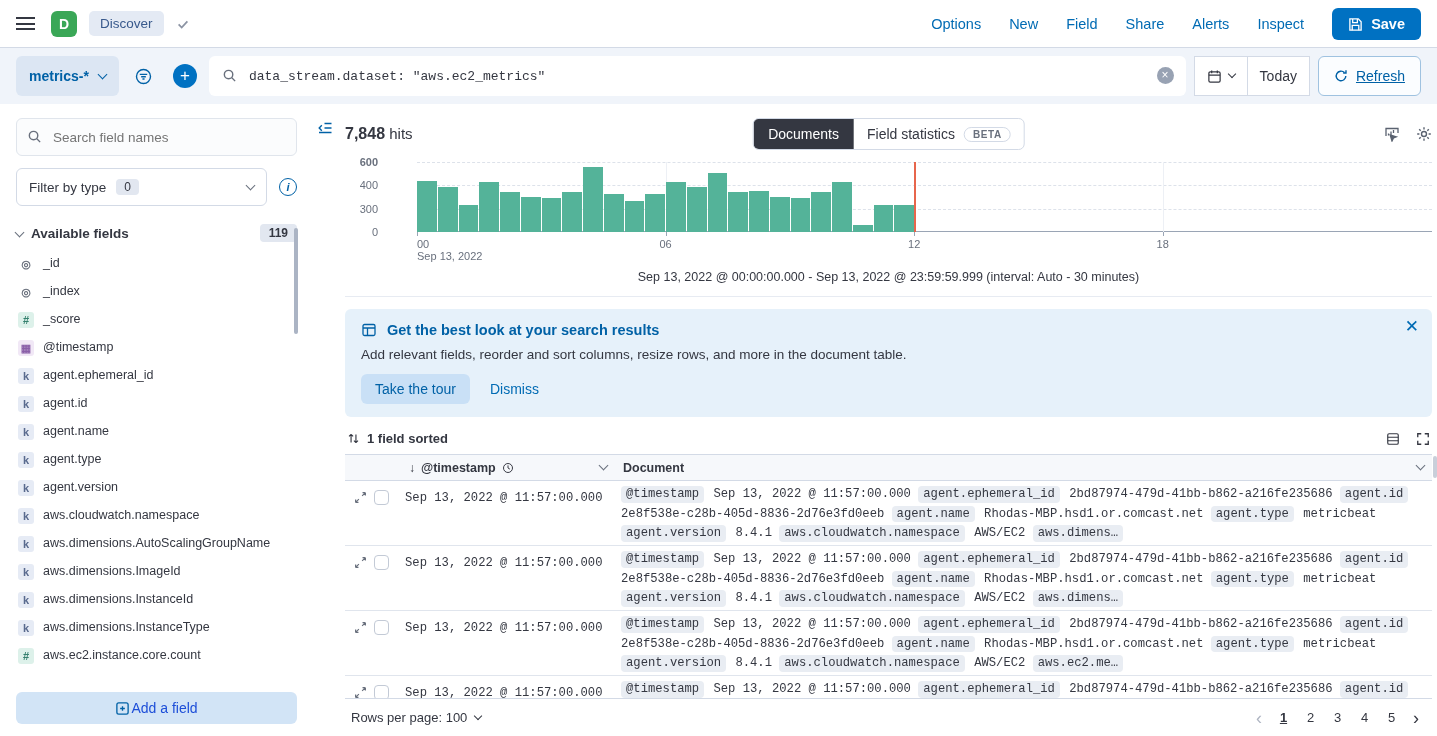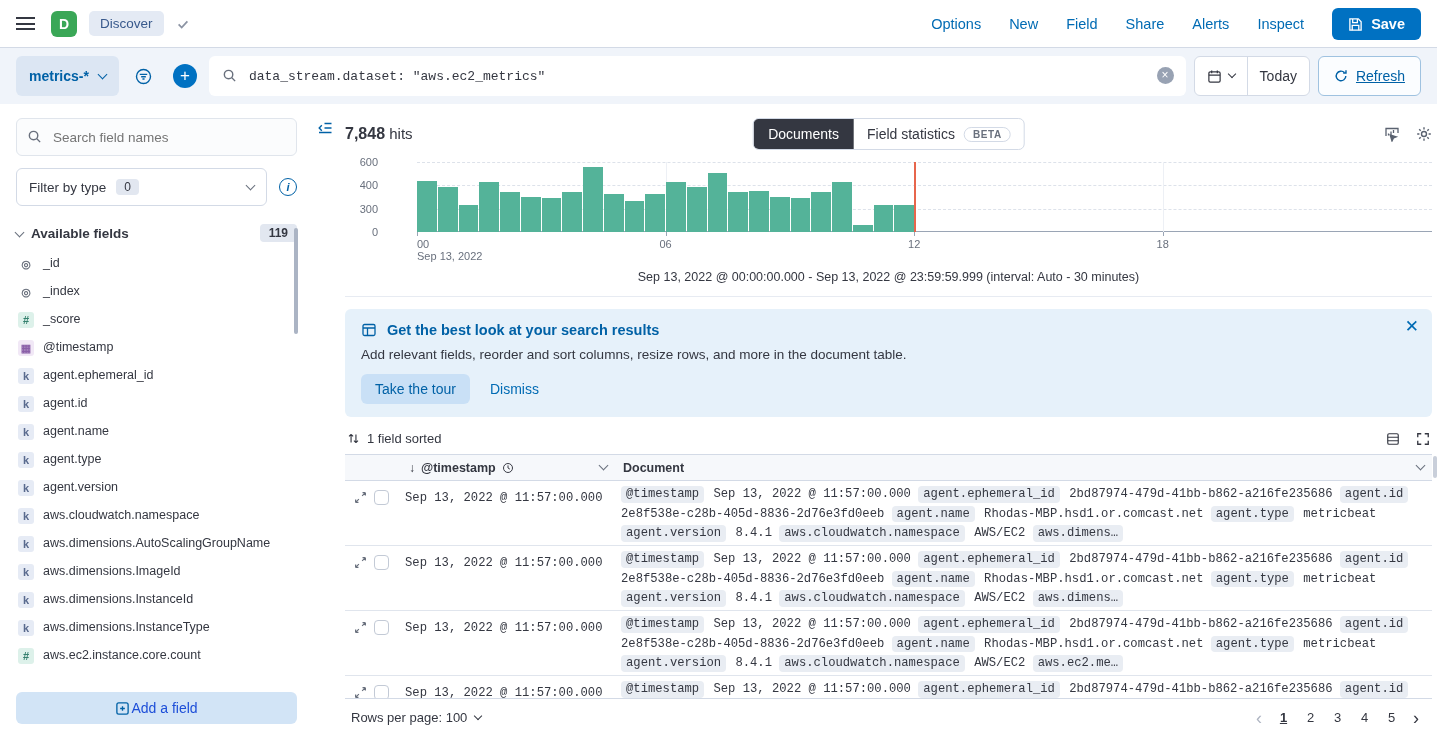--- a/index.html
+++ b/index.html
@@ -22,21 +22,21 @@
   
   .querybar{flex:0 0 56px;background:#f0f4fa;display:flex;align-items:center;padding:8px 16px;gap:8px;}
   .dv-pill{display:flex;align-items:center;gap:10px;background:#dce6f3;color:#0061a6;font-weight:600;font-size:14px;padding:0 13px;height:40px;border-radius:6px;cursor:pointer;}
   .chev{display:inline-block;width:7px;height:7px;border-right:1.7px solid currentColor;border-bottom:1.7px solid currentColor;transform:rotate(45deg);margin-top:-4px;}
   .icon-btn{width:34px;height:40px;display:flex;align-items:center;justify-content:center;background:transparent;border:none;cursor:pointer;color:#0061a6;}
   .plus-btn{width:24px;height:24px;border-radius:50%;color:#fff;font-size:17px;line-height:22px;text-align:center;border:none;cursor:pointer;margin:0 4px;}
   .qinput-wrap{flex:1;position:relative;height:40px;}
   .qinput{width:100%;height:100%;border:none;border-radius:6px;padding:0 40px;font-family:"Liberation Mono",monospace;font-size:13px;color:#343741;background:#fff;outline:none;}
   .q-mag{position:absolute;left:13px;top:12px;}
   .q-clear{position:absolute;right:12px;top:11px;width:17px;height:17px;border-radius:50%;background:#98a2b3;color:#fff;font-size:12px;line-height:16px;text-align:center;cursor:pointer;}
-  .date-group{display:flex;height:40px;background:#fff;border:1px solid #d3dae6;border-radius:6px;overflow:hidden;}
+  .date-group{display:flex;height:40px;background:#fff;border:1px solid #d3dae6;border-radius:0;overflow:hidden;}
   .date-seg{display:flex;align-items:center;padding:0 12px;gap:7px;cursor:pointer;font-size:14px;}
   .date-seg + .date-seg{border-left:1px solid #d3dae6;}
   .refresh-btn{height:40px;display:flex;align-items:center;gap:8px;border:1px solid #9fc2e0;border-radius:6px;padding:0 15px;color:#0061a6;font-size:14px;font-weight:500;background:#fbfdff;cursor:pointer;}
   .refresh-btn .lbl{text-decoration:underline;}
 
   
   .bodywrap{flex:1;display:flex;min-height:0;}
 
   
   .sidebar{flex:0 0 313px;width:313px;display:flex;flex-direction:column;padding:14px 16px 12px;position:relative;background:#fff;}
@@ -95,21 +95,21 @@
   .callout{background:#e6f1fa;border-radius:6px;padding:13px 16px;position:relative;}
   .callout-title{display:flex;align-items:center;gap:10px;color:#0061a6;font-weight:600;font-size:14.5px;}
   .callout-close{position:absolute;top:9px;right:13px;color:#006bb4;font-size:17px;cursor:pointer;line-height:1;}
   .callout-body{margin:9px 0 12px;font-size:13.5px;color:#343741;}
   .callout-actions{display:flex;align-items:center;gap:20px;}
   .tour-btn{background:#c9e0f6;color:#0061a6;font-weight:500;border-radius:6px;padding:7px 14px;font-size:14px;border:none;cursor:pointer;}
   .dismiss{color:#006bb4;font-weight:500;font-size:14px;cursor:pointer;}
 
   
   .grid-toolbar{display:flex;align-items:center;margin-top:10px;padding:4px 2px 8px;}
-  .sorted-btn{display:flex;align-items:center;gap:7px;font-size:13px;cursor:pointer;color:#343741;}
+  .sorted-btn{display:flex;align-items:center;gap:7px;font-size:13px;cursor:pointer;color:#343741;font-weight:bold;}
   .grid-toolbar-icons{margin-left:auto;display:flex;gap:16px;align-items:center;}
   .grid-toolbar-icons > span{cursor:pointer;}
 
   
   .ghead{display:grid;grid-template-columns:56px 214px 1fr;flex:0 0 27px;background:#f6f8fb;border-top:1px solid #d3dae6;border-bottom:1px solid #d3dae6;font-size:12.5px;font-weight:700;align-items:center;}
   .hcell{display:flex;align-items:center;gap:6px;padding:0 8px;height:100%;}
   .hcell .mlauto{margin-left:auto;color:#69707d;}
   .sortarrow{font-size:12px;}
   .grows{flex:1;min-height:0;overflow:hidden;}
   .grow{display:grid;grid-template-columns:56px 214px 1fr;height:65px;overflow:hidden;border-bottom:1px solid #e0e5ed;}
@@ -343,21 +343,21 @@
               </svg>
           </span>
         </div>
       </div>
 
       <div class="chart">
         <div class="ylabels">
             <div style="bottom: calc(0% - 6px);">0</div>
             <div style="bottom: calc(33.3333% - 6px);">300</div>
             <div style="bottom: calc(66.6667% - 6px);">400</div>
-            <div style="bottom: calc(100% - 6px);">600</div>
+            <div style="bottom: calc(100% - 6px); font-weight: bold;">600</div>
           </div>
         <div class="plotcol">
           <div class="plot">
             <div class="gridline" style="top:0"></div>
             <div class="gridline" style="top:33.33%"></div>
             <div class="gridline" style="top:66.66%"></div>
             <div class="baseline"></div>
           <div class="vline" style="left: 24.4898%;"></div>
               <div class="vline" style="left: 48.9796%;"></div>
               <div class="vline" style="left: 73.4694%;"></div>

